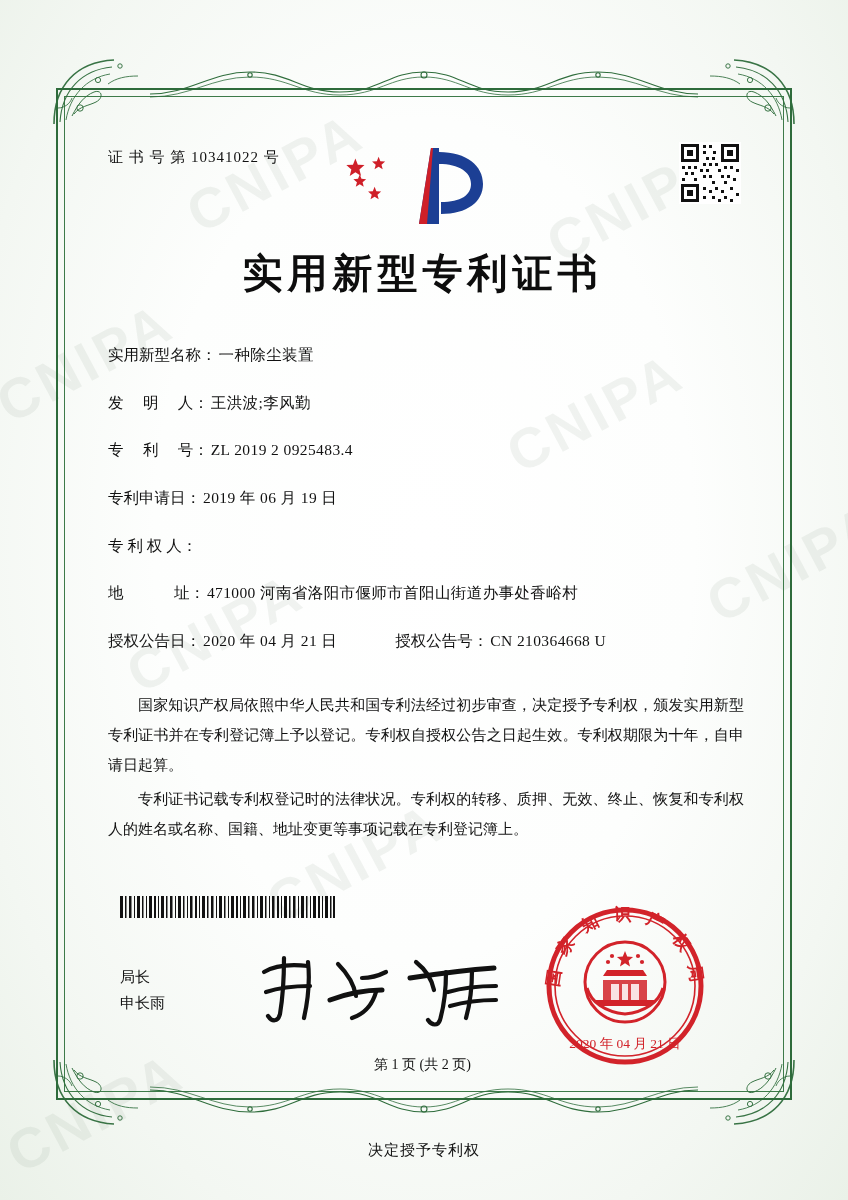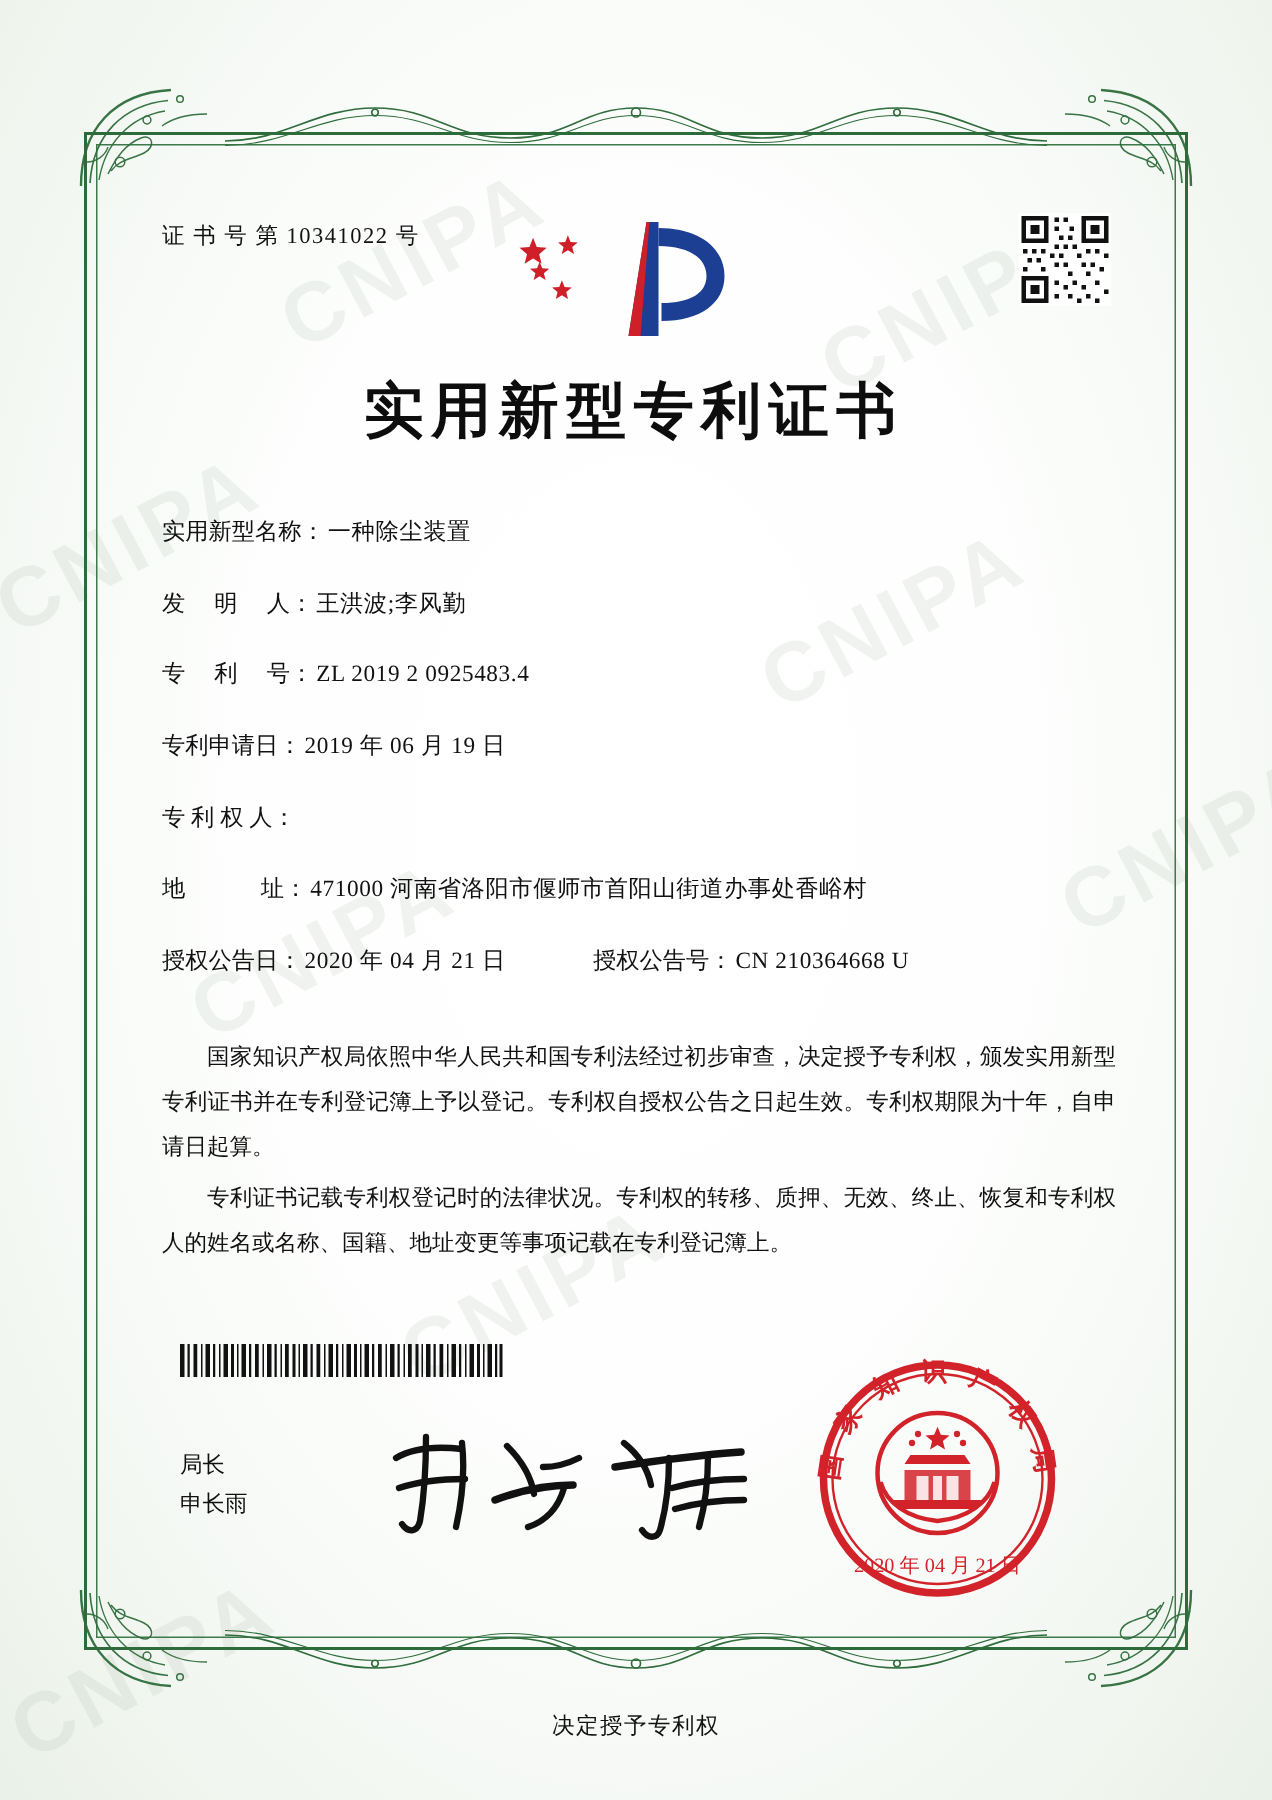--- a/index.html
+++ b/index.html
@@ -559,16 +559,17 @@
         </g>
 
         <text font-family="'Liberation Serif', serif" font-size="17" font-weight="bold" fill="#d2232a" letter-spacing="5">
           <textPath href="#sealArc" startOffset="50%" text-anchor="middle">国 家 知 识 产 权 局</textPath>
         </text>
 
         <text x="90" y="152" text-anchor="middle" font-family="'Liberation Serif', serif" font-size="13.5" fill="#d2232a">2020 年 04 月 21 日</text>
       </svg>
     </div>
 
+    <div class="page-no">第 1 页 (共 2 页)</div>
   </div>
 
   <div class="footer-note">决定授予专利权</div>
 </div>
 
 </body></html>

